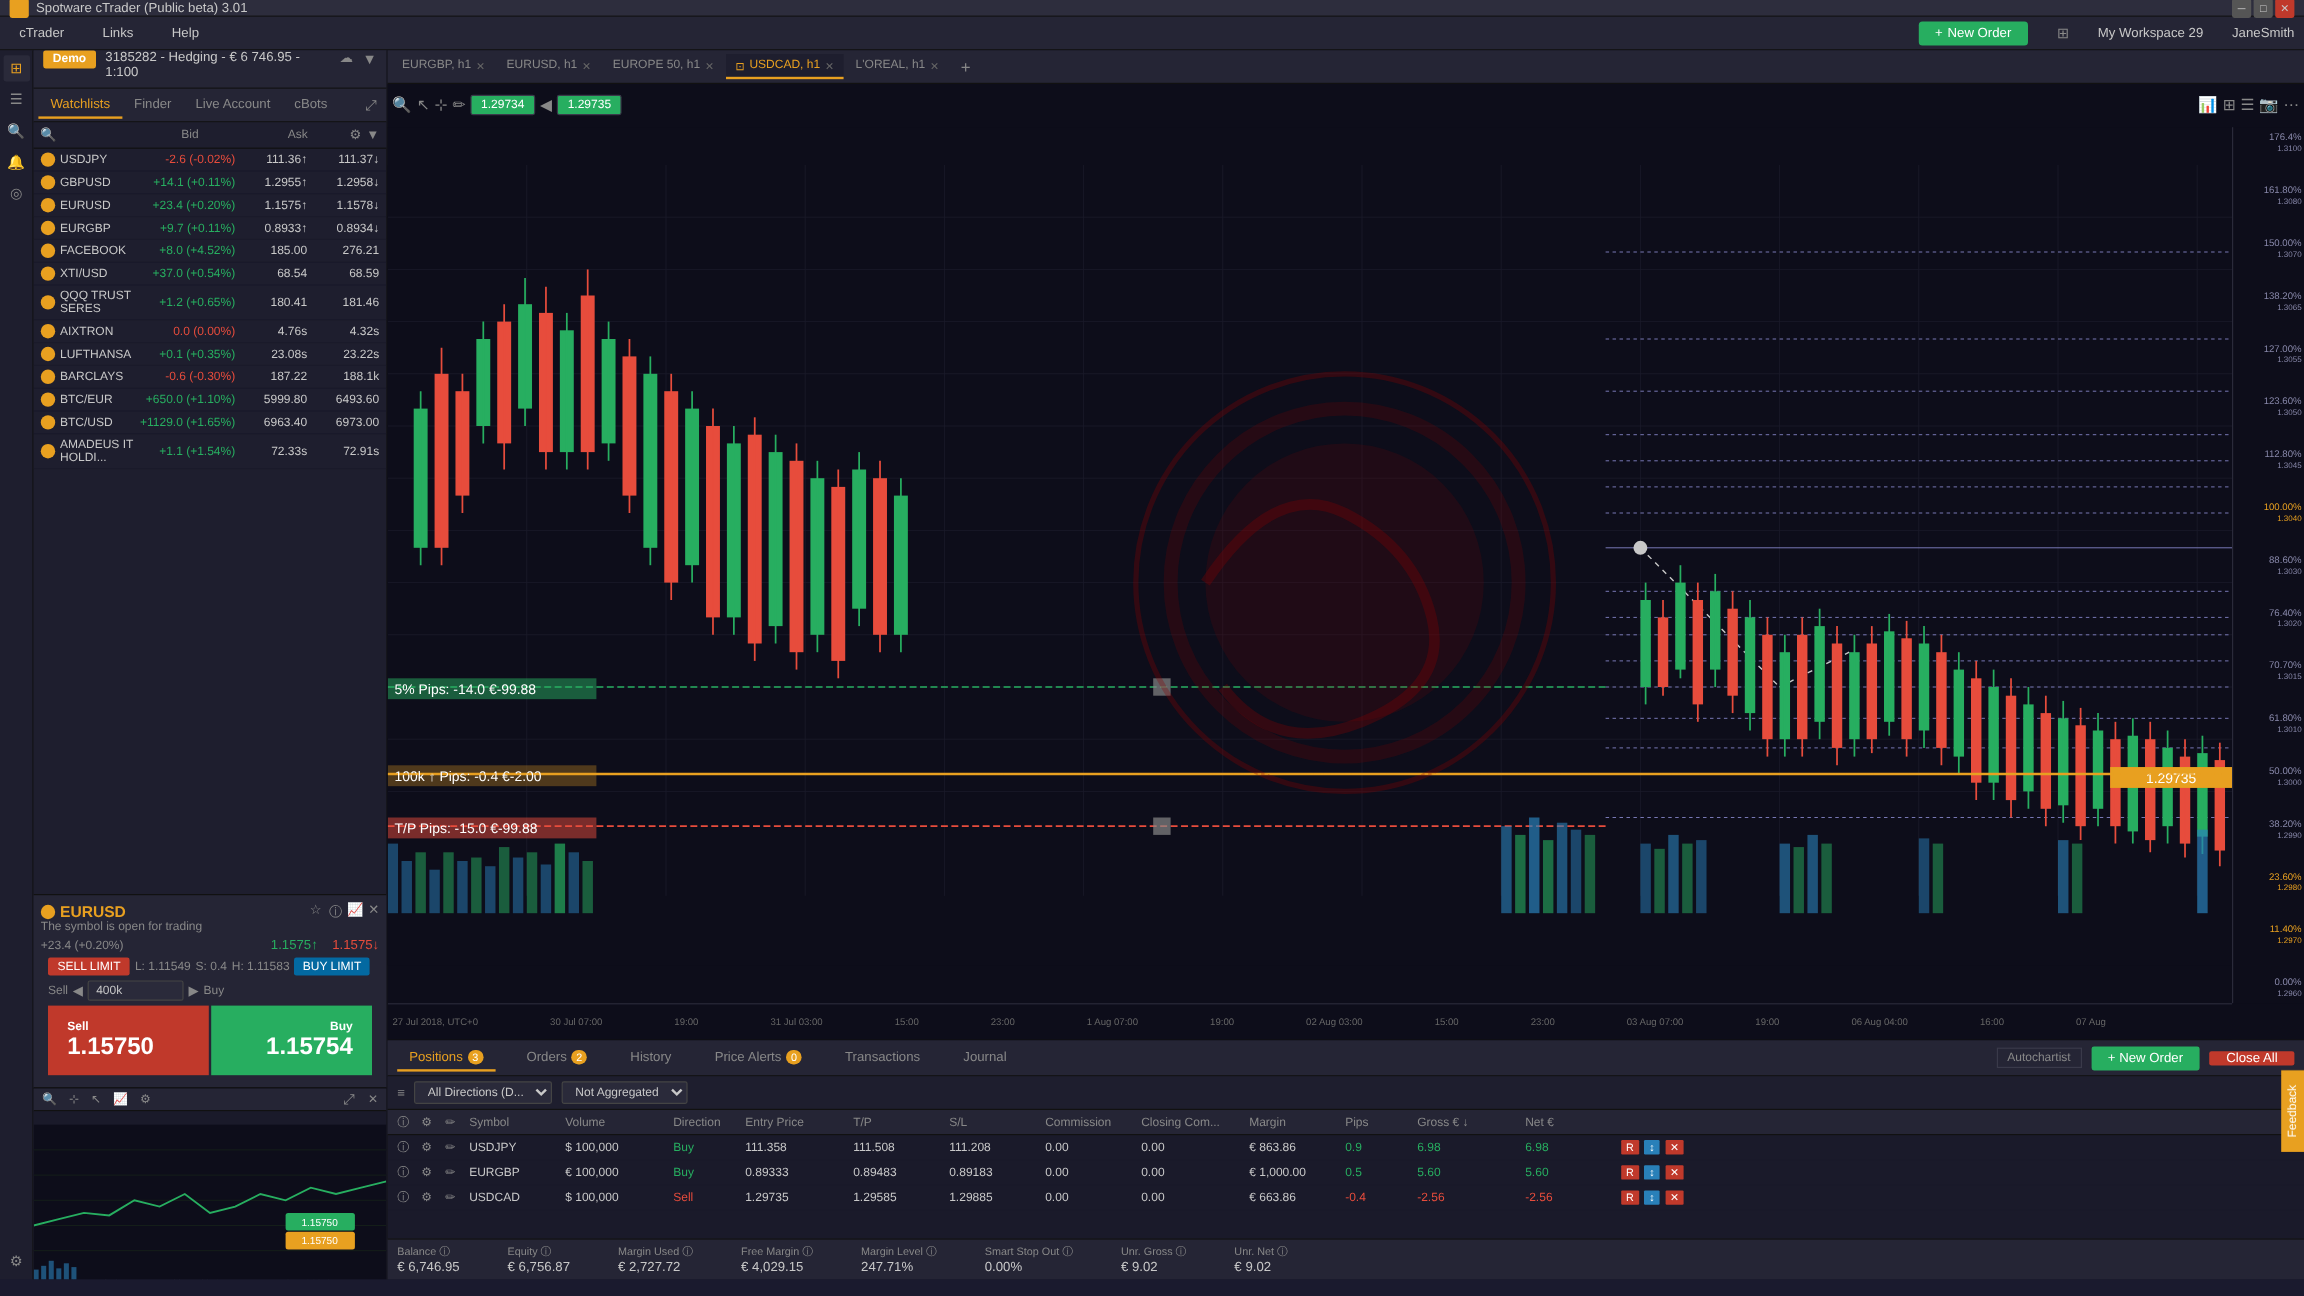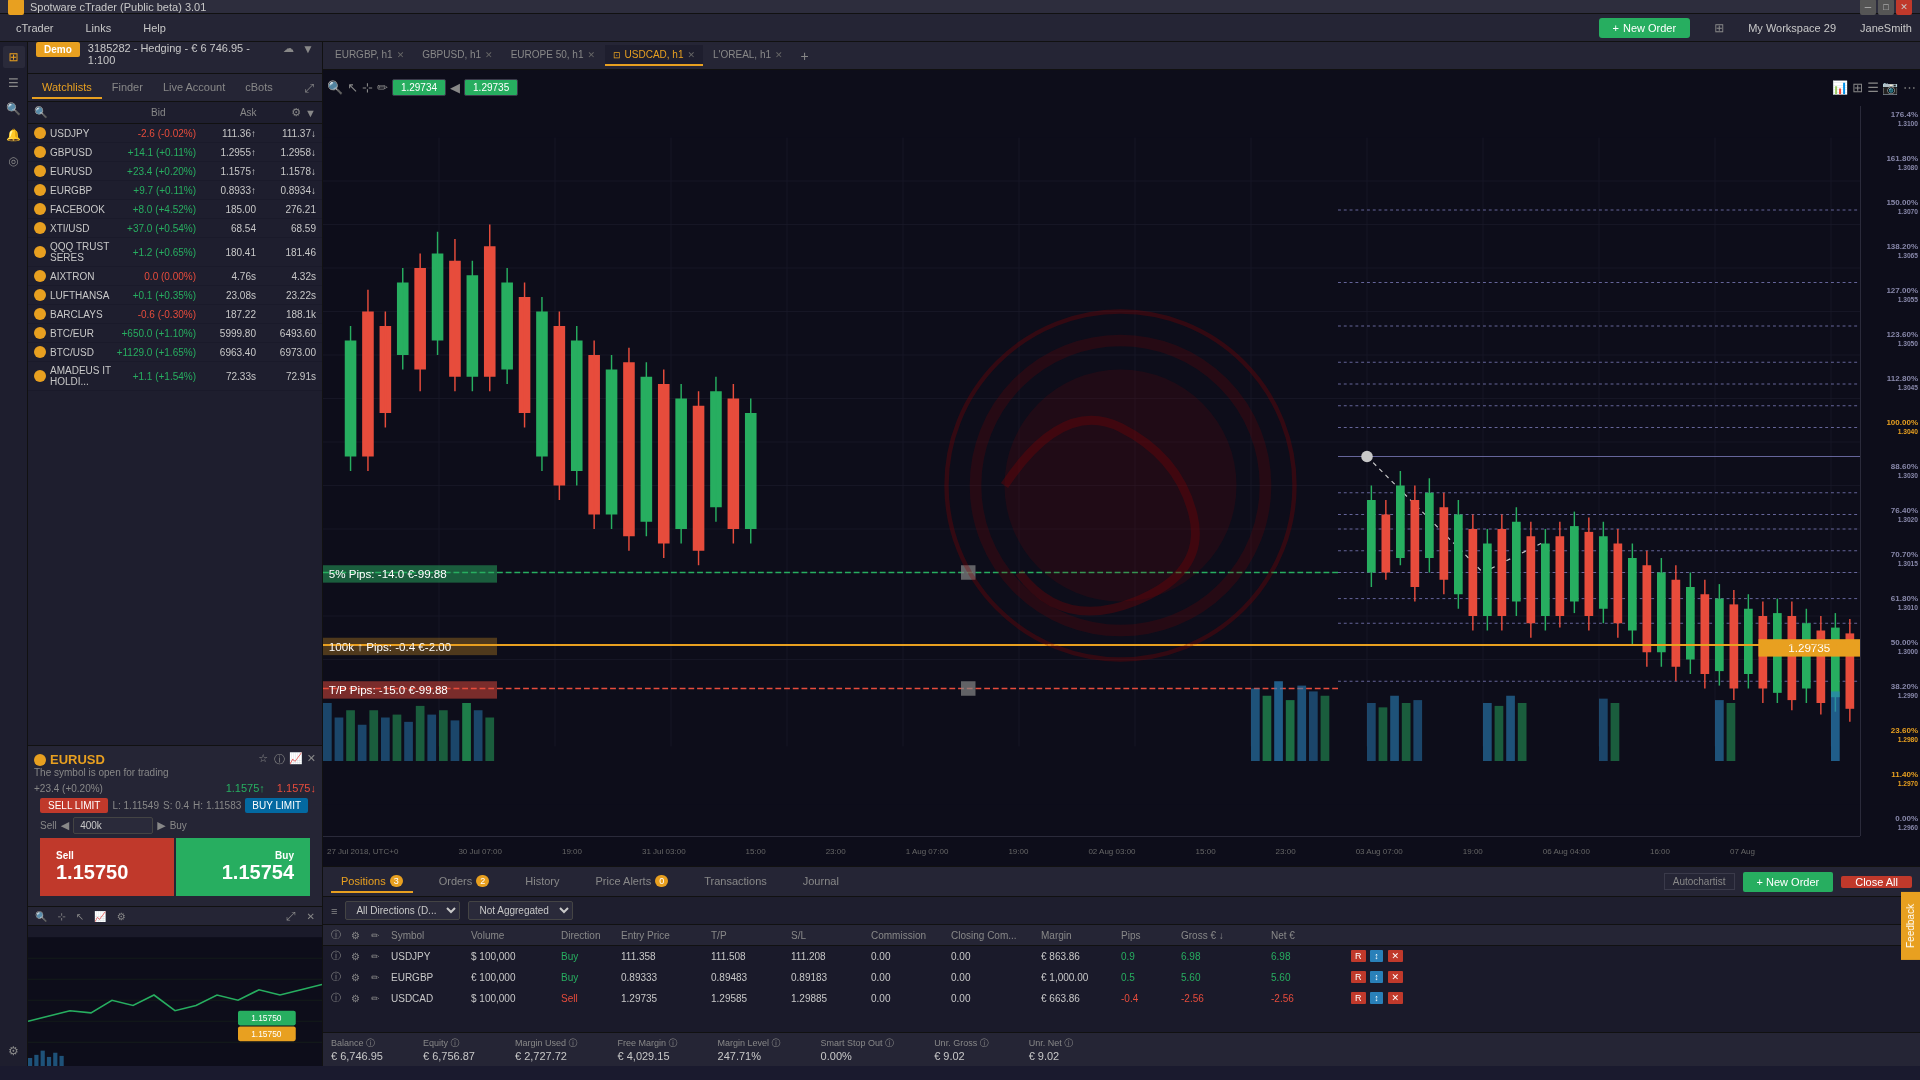--- a/index.html
+++ b/index.html
@@ -311,21 +311,21 @@
       top: 36px;
       bottom: 30px;
       width: 60px;
       background: #0d0d1a;
       border-left: 1px solid #2a2a3a;
       display: flex;
       flex-direction: column;
       justify-content: space-between;
       padding: 4px 2px;
     }
-    .fib-level { font-size: 8px; color: #8888aa; text-align: right; font-weight: bold; }
+    .fib-level { font-size: 8px; color: #8888aa; text-align: right; }
     .fib-level.highlight { color: #e8a020; }
     
     
     #chart-xaxis {
       position: absolute;
       bottom: 0;
       left: 0;
       right: 60px;
       height: 30px;
       background: #0d0d1a;
@@ -774,21 +774,21 @@
   </div>
 
   <div id="right-area">
 
     <div id="chart-tabs">
       <div class="chart-tab">
         <span>EURGBP, h1</span>
         <span class="chart-tab-close">✕</span>
       </div>
       <div class="chart-tab">
-        <span>GBPUSD, h1</span>
+        <span>EURUSD, h1</span>
         <span class="chart-tab-close">✕</span>
       </div>
       <div class="chart-tab">
         <span>EUROPE 50, h1</span>
         <span class="chart-tab-close">✕</span>
       </div>
       <div class="chart-tab active">
         <span style="font-size:9px;">⊡</span>
         <span>USDCAD, h1</span>
         <span class="chart-tab-close">✕</span>

